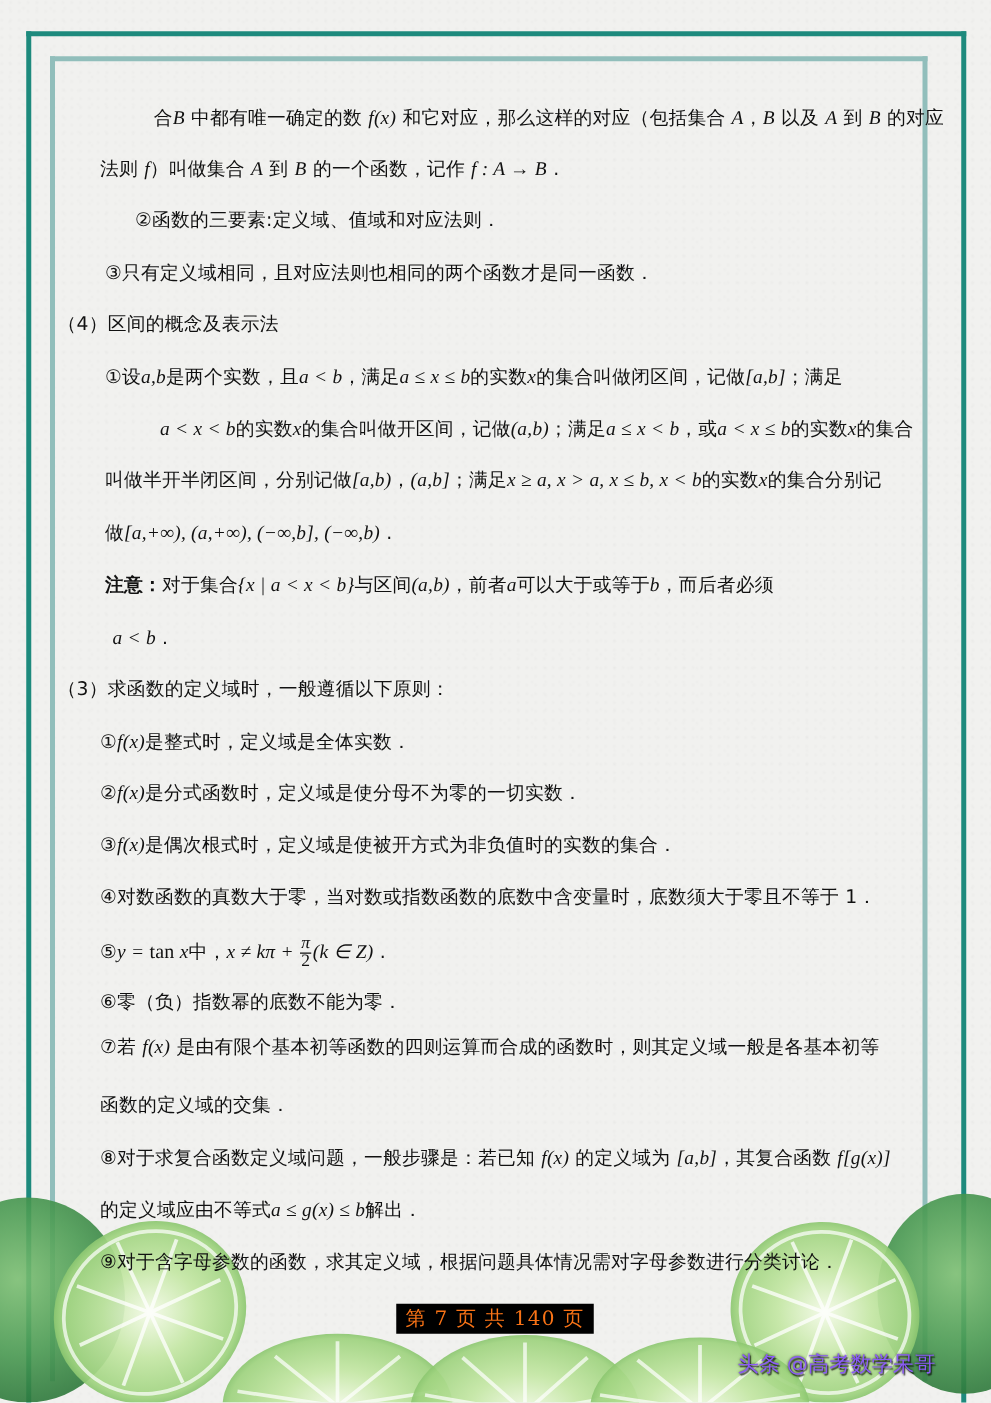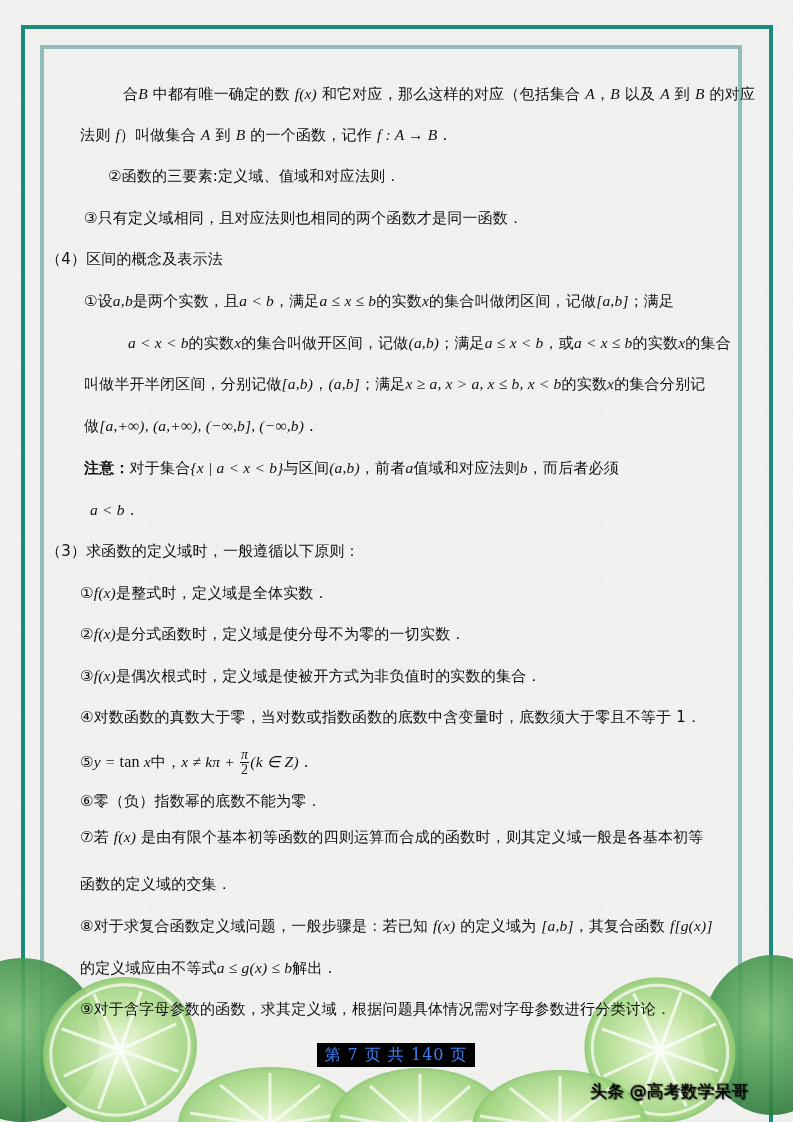--- a/index.html
+++ b/index.html
@@ -40,32 +40,32 @@
     display: inline-block; vertical-align: middle; text-align: center;
     font-family: "Liberation Serif", serif; font-size: 14px; line-height: 14px;
     margin: 0 1px;
   }
   .frac .num { display: block; font-style: italic; border-bottom: 1px solid #111; padding: 0 1px; }
   .frac .den { display: block; }
   .page-num {
     position: absolute;
     left: 317px; top: 1043px; width: 158px; height: 24px;
     background: #000;
-    color: #3b82f6;
+    color: #f97316;
     font-family: "DejaVu Serif", serif;
     font-size: 16px;
     line-height: 24px;
     text-align: center;
     letter-spacing: 1px;
     z-index: 5;
   }
   .watermark {
     position: absolute;
     left: 590px; top: 1080px;
-    color: #000000;
+    color: #8b5cf6;
     font-size: 17px;
     text-shadow: 0 0 2px rgba(0,0,0,0.8), 1px 1px 1px rgba(0,0,0,0.7);
     z-index: 6;
     white-space: nowrap;
   }
   .limes { position: absolute; left: 0; top: 0; width: 793px; height: 1122px; z-index: 3; pointer-events: none; }
   .text-layer { position: absolute; left: 0; top: 0; z-index: 4; }
 </style>
 </head>
 <body>
@@ -173,21 +173,21 @@
   <div class="line" style="left:84px; top:333px;margin-left:44px;">
     <span class="m">a &lt; x &lt; b</span><span>的实数</span><span class="m">x</span><span>的集合叫做开区间，记做</span><span class="m">(a,b)</span><span>；满足</span><span class="m">a ≤ x &lt; b</span><span>，或</span><span class="m">a &lt; x ≤ b</span><span>的实数</span><span class="m">x</span><span>的集合</span>
   </div>
   <div class="line" style="left:84px; top:374px;">
     <span>叫做半开半闭区间，分别记做</span><span class="m">[a,b)</span><span>，</span><span class="m">(a,b]</span><span>；满足</span><span class="m">x ≥ a, x &gt; a, x ≤ b, x &lt; b</span><span>的实数</span><span class="m">x</span><span>的集合分别记</span>
   </div>
   <div class="line" style="left:84px; top:416px;">
     <span>做</span><span class="m">[a,+∞), (a,+∞), (−∞,b], (−∞,b)</span><span> .</span>
   </div>
   <div class="line" style="left:84px; top:458px;">
-    <span class="b">注意：</span><span>对于集合</span><span class="m">{x | a &lt; x &lt; b}</span><span>与区间</span><span class="m">(a,b)</span><span>，前者</span><span class="m">a</span><span>值域和对应法则</span><span class="m">b</span><span>，而后者必须</span>
+    <span class="b">注意：</span><span>对于集合</span><span class="m">{x | a &lt; x &lt; b}</span><span>与区间</span><span class="m">(a,b)</span><span>，前者</span><span class="m">a</span><span>可以大于或等于</span><span class="m">b</span><span>，而后者必须</span>
   </div>
   <div class="line" style="left:90px; top:500px;">
     <span class="m">a &lt; b</span><span> .</span>
   </div>
 
   <div class="line" style="left:46px; top:541px;">（3）求函数的定义域时，一般遵循以下原则：</div>
 
   <div class="line" style="left:80px; top:583px;">
     <span>①</span><span class="m">f(x)</span><span>是整式时，定义域是全体实数．</span>
   </div>

